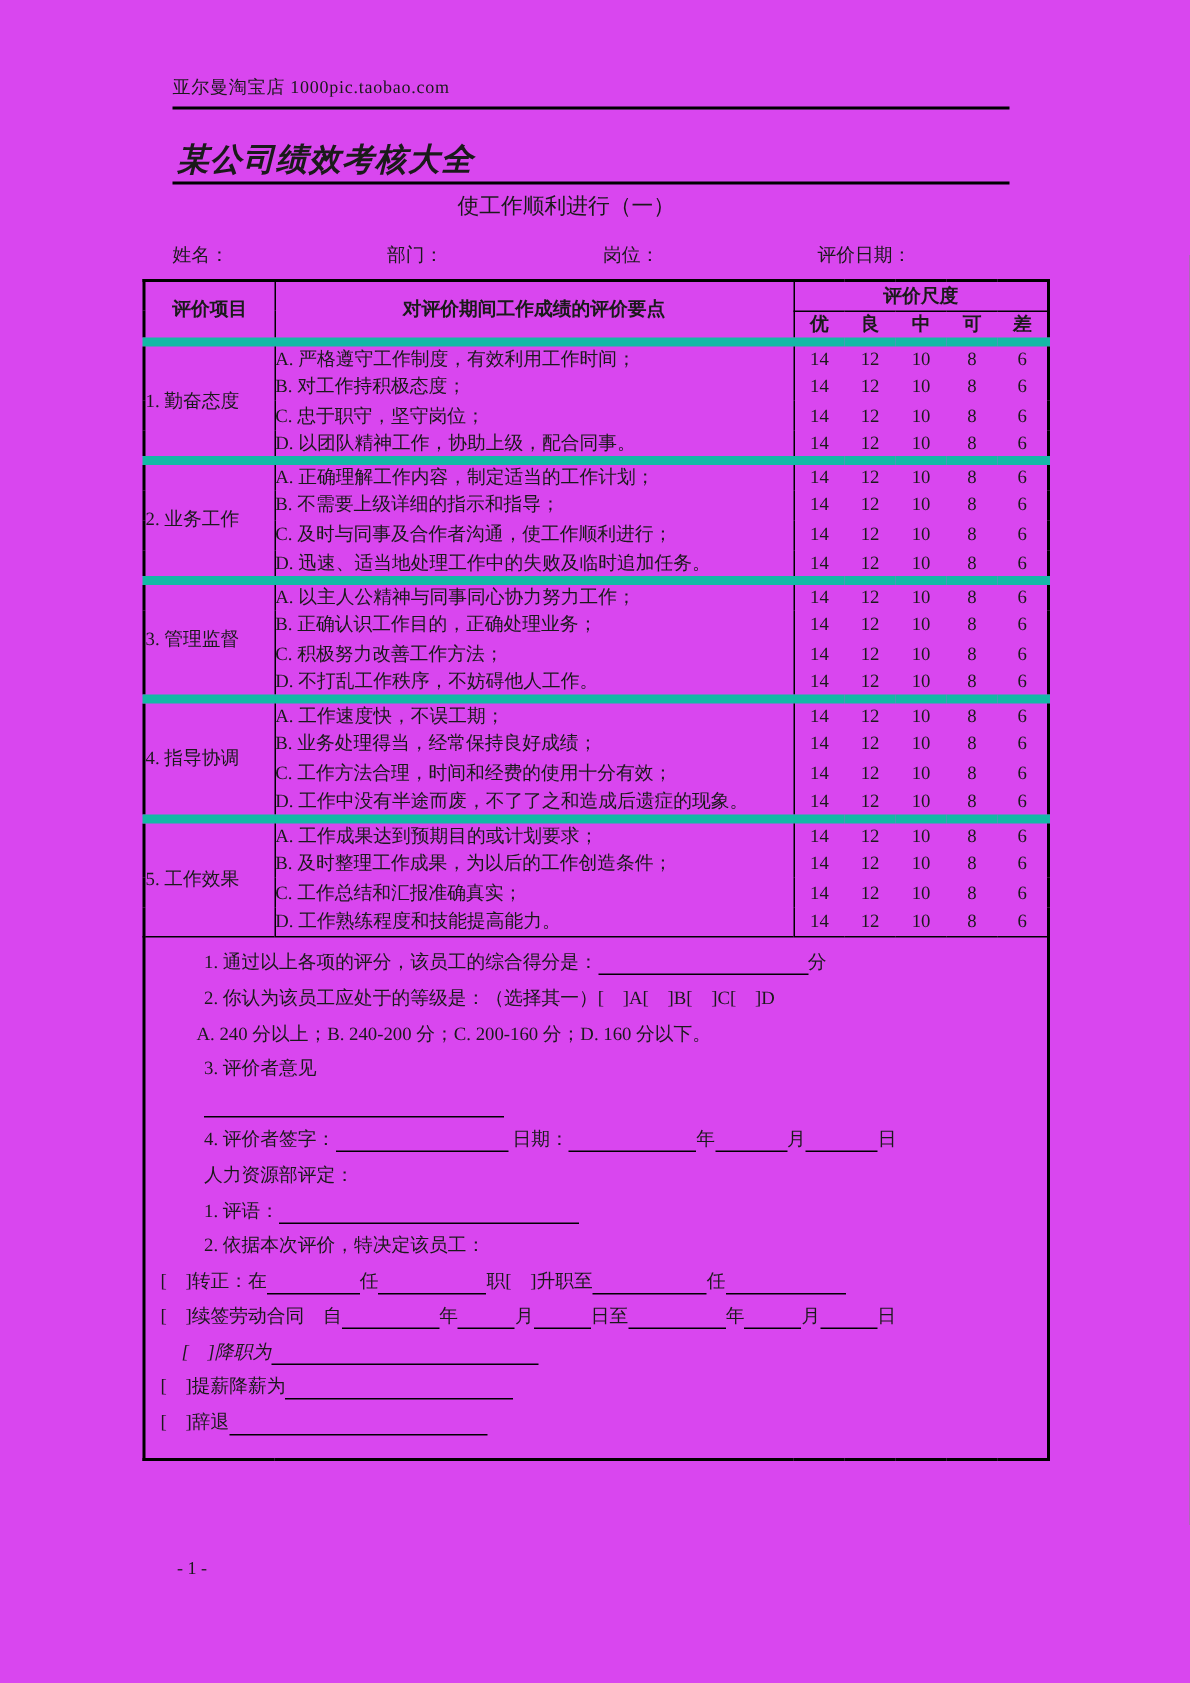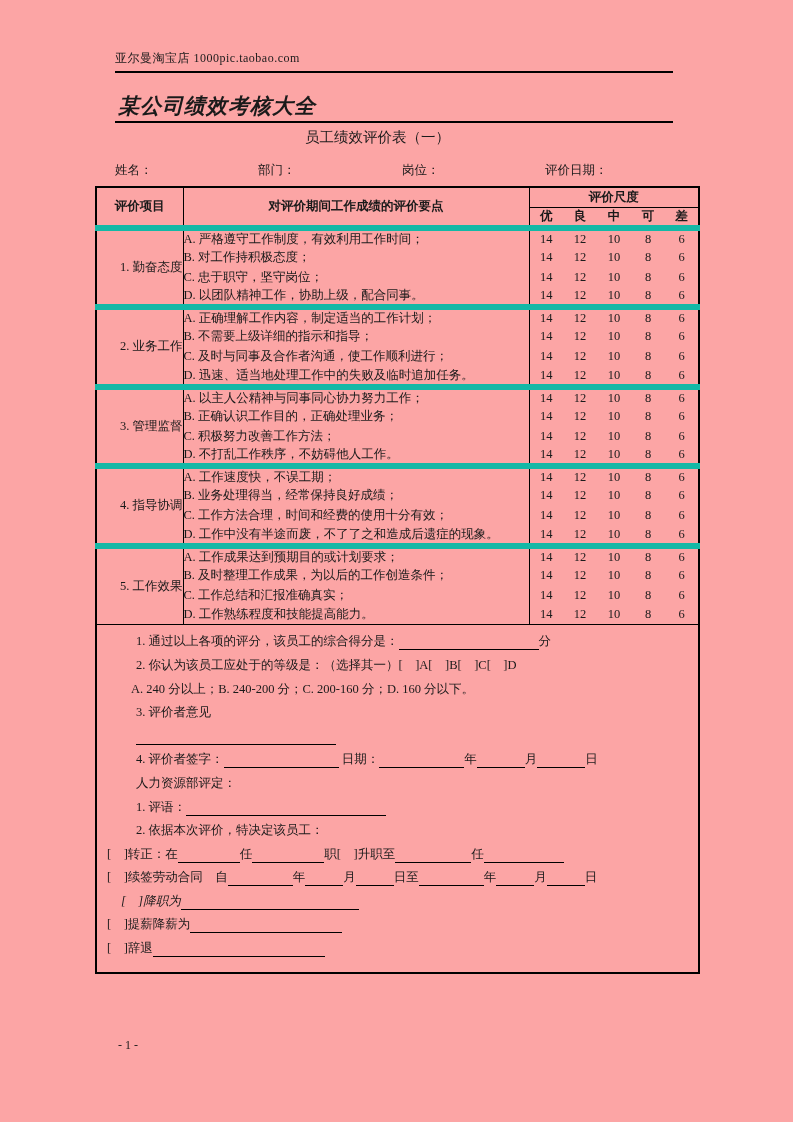--- a/index.html
+++ b/index.html
@@ -1,21 +1,21 @@
 <!DOCTYPE html>
 <html><head>
 <meta charset="utf-8">
 <style>
   * { margin: 0; padding: 0; box-sizing: border-box; }
   html, body { background: #888; }
   .page {
     position: relative;
     width: 793px;
     height: 1122px;
-    background: #fca5a5;
+    background: #d946ef;
     font-family: "Liberation Serif", "DejaVu Serif", serif;
     color: #1a1a1a;
     overflow: hidden;
     margin: 0 auto;
   }
   .store-header {
     position: absolute;
     left: 115px; top: 50px;
     font-size: 12px;
     letter-spacing: 0.5px;
@@ -67,21 +67,21 @@
   .hdr {
     font-family: "Liberation Sans", "DejaVu Sans", sans-serif;
     font-weight: bold !important;
     font-size: 12.5px;
     text-align: center;
   }
   .c1h { border-right: 1px solid #000; border-bottom: 1px solid #000; height: 40px; }
   .c2h { border-right: 1px solid #000; border-bottom: 1px solid #000; margin-top: 42px; }
   .sch { border-bottom: 1px solid #000; height: 20px; }
   .slh { border-bottom: 1px solid #000; height: 20px; }
-  .c1 { border-right: 1px solid #000; text-align: right; white-space: pre; }
+  .c1 { border-right: 1px solid #000; text-align: left; white-space: pre; }
   .c2 { border-right: 1px solid #000; padding-left: 6px; white-space: pre; height: 19.75px; }
   .sc { text-align: center; height: 19.75px; }
   .rt { border-top: 6px solid #14b8a6; }
   .summary-cell {
     border-top: 1px solid #000;
     height: 348px;
     vertical-align: top;
     padding: 11px 4px 0 7px;
   }
   .sline {
@@ -107,21 +107,21 @@
 <body>
 
 <div class="page">
 
   <div class="store-header">亚尔曼淘宝店  1000pic.taobao.com</div>
   <div class="header-rule"></div>
 
   <div class="doc-title">某公司绩效考核大全</div>
   <div class="title-rule"></div>
 
-  <div class="form-subtitle">员工绩效评价表（一）</div>
+  <div class="form-subtitle">使工作顺利进行（一）</div>
 
   <div class="info-row">
     <span class="info-label if-0">姓名：</span>
     <span class="info-label if-1">部门：</span>
     <span class="info-label if-2">岗位：</span>
     <span class="info-label if-3">评价日期：</span>
   </div>
 
   <table class="eval">
     <colgroup>

